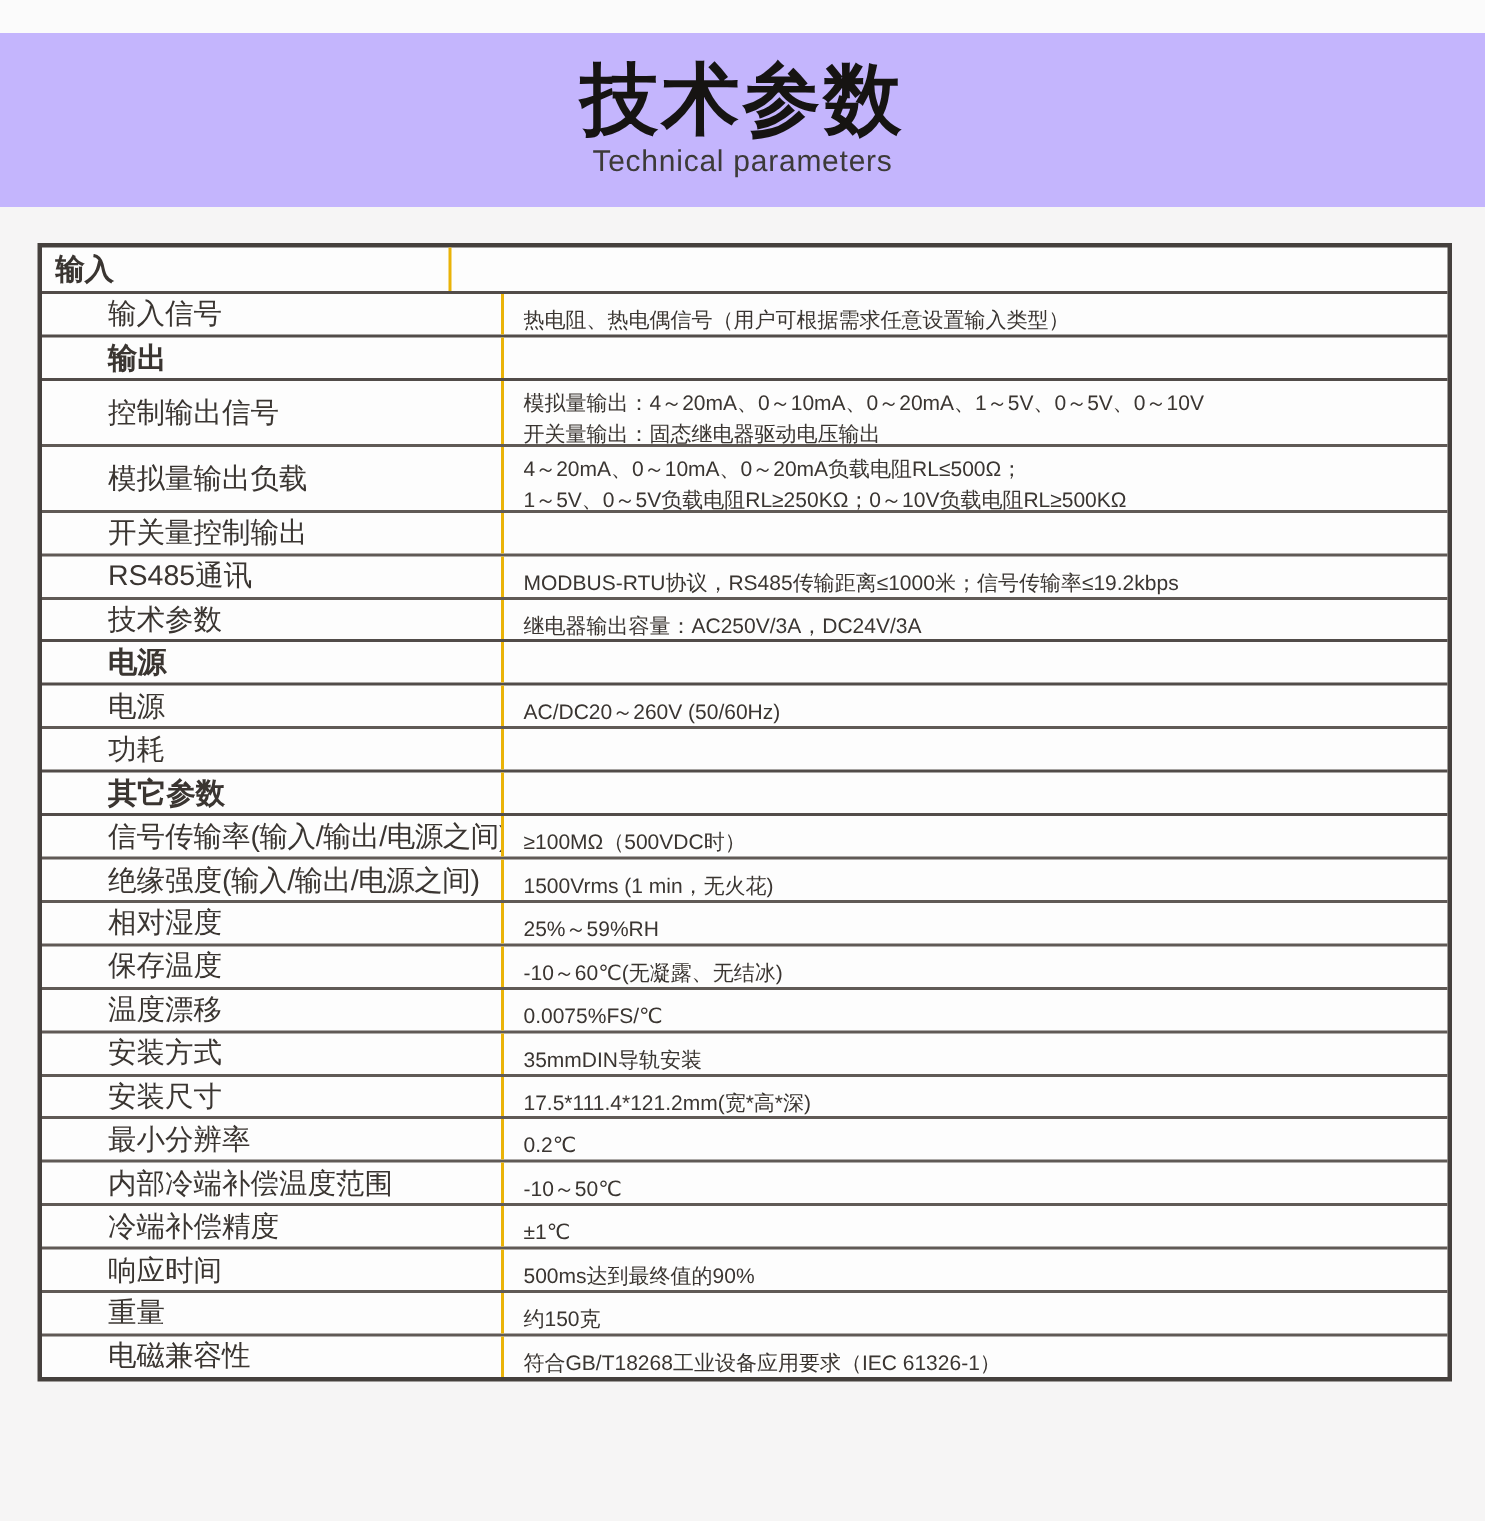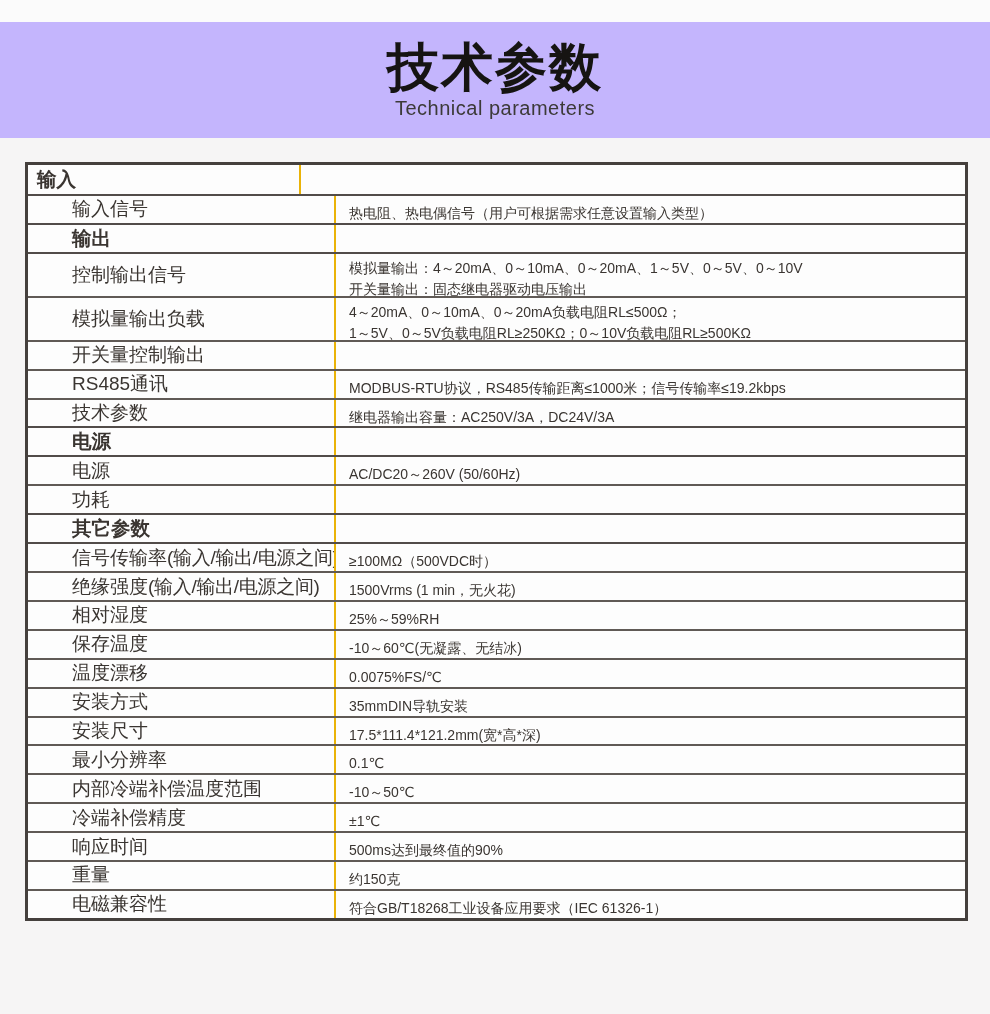--- a/index.html
+++ b/index.html
@@ -243,21 +243,21 @@
         <div class="cell-line">17.5*111.4*121.2mm(宽*高*深)</div>
       </div>
   </div>
 
   <div class="t-row">
     <div class="cell label">
       <span class="label-main">最小分辨率</span>
         <span class="label-note"></span>
     </div>
     <div class="cell value">
-        <div class="cell-line">0.1℃</div>
+        <div class="cell-line">0.2℃</div>
       </div>
   </div>
 
   <div class="t-row">
     <div class="cell label">
       <span class="label-main">内部冷端补偿温度范围</span>
         <span class="label-note"></span>
     </div>
     <div class="cell value">
         <div class="cell-line">-10～50℃</div>

